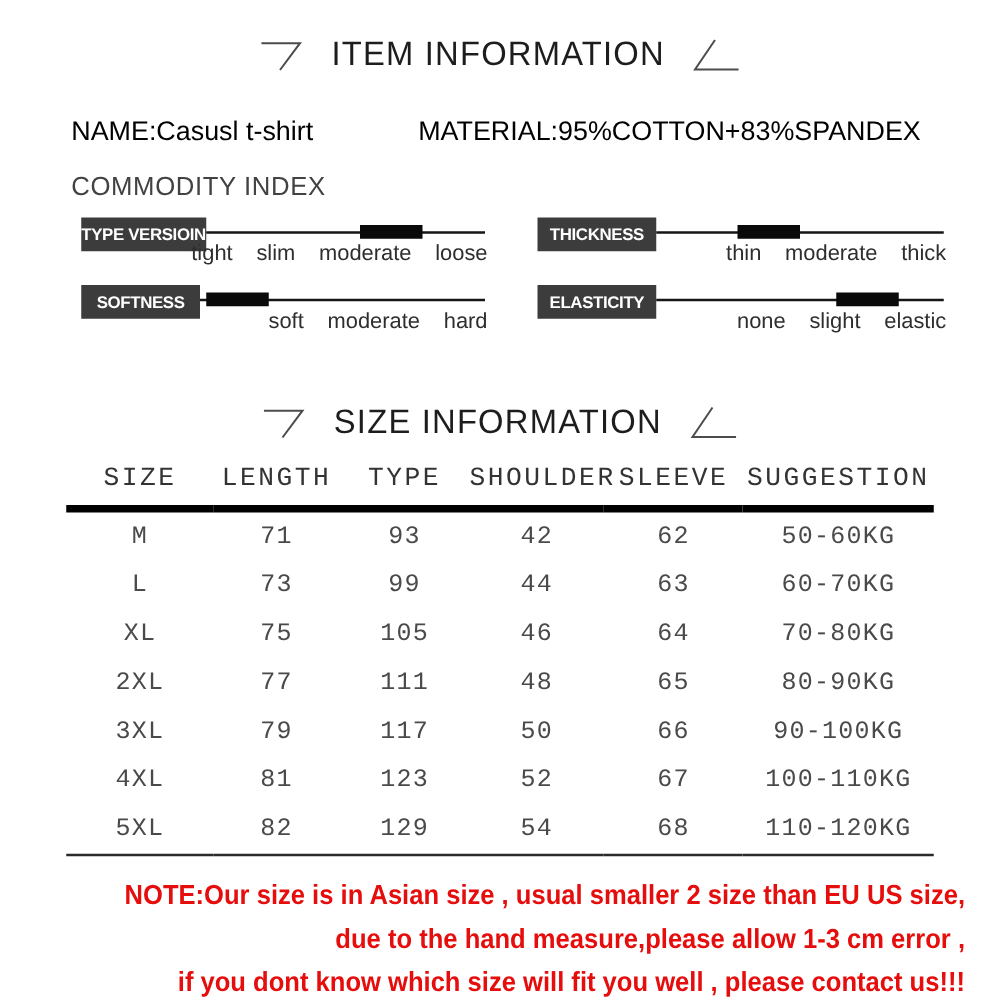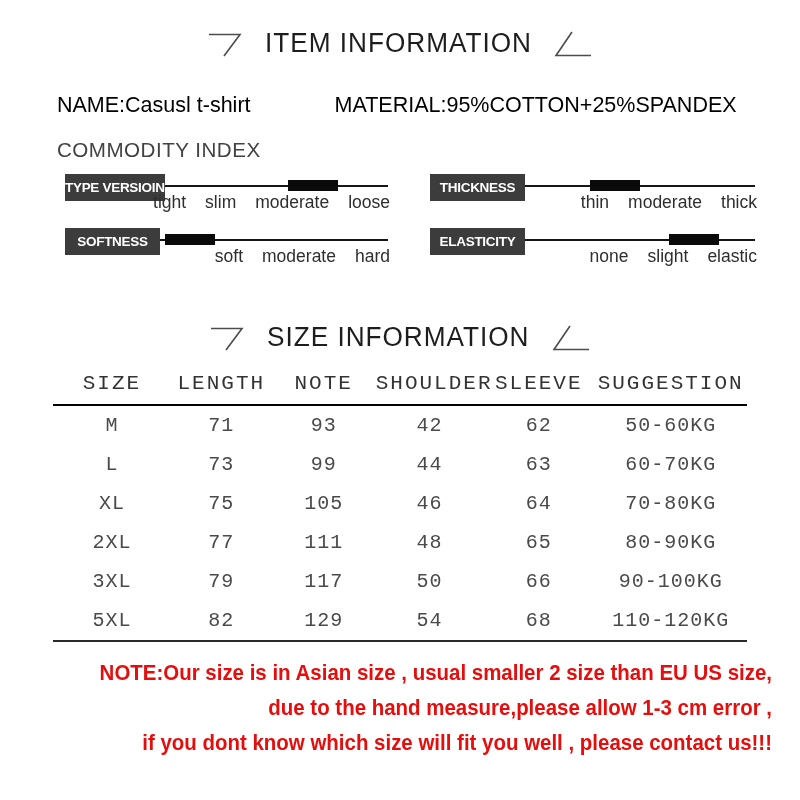--- a/index.html
+++ b/index.html
@@ -45,21 +45,21 @@
     position:absolute;top:18px;left:0;right:0;display:flex;gap:19px;
     padding-left:14px;font-size:17.5px;color:#2e2e2e;white-space:nowrap;justify-content:flex-end;
   }
   
   .size-table{
     width:694px;margin:14px auto 0;border-collapse:collapse;
     font-family:"Liberation Mono",monospace;table-layout:fixed;
   }
   .size-table th{
     font-size:21px;font-weight:400;color:#333;letter-spacing:2px;
-    text-align:center;padding:5px 0 9px;border-bottom:2px solid #000000;white-space:nowrap;
+    text-align:center;padding:5px 0 9px;border-bottom:6px solid #000000;white-space:nowrap;
   }
   .size-table td{
     font-size:20px;color:#4a4a4a;letter-spacing:1px;text-align:center;
     height:37px;white-space:nowrap;
   }
   .size-table tbody tr:last-child td{border-bottom:2px solid #2a2a2a;}
   
   .note{
     margin-top:13px;text-align:right;font-weight:700;font-size:22px;
     line-height:35px;color:var(--note-red,#e60d0d);
@@ -76,21 +76,21 @@
       <polyline points="0,4.5 31,4.5 15,26" fill="none" stroke="#4c4c4c" stroke-width="1.6"></polyline>
     </svg>
     <h1 class="sec-title">ITEM INFORMATION</h1>
     <svg class="deco" width="40" height="28" viewBox="0 0 40 28">
       <polyline points="21,2 5,25.5 40,25.5" fill="none" stroke="#4c4c4c" stroke-width="1.6"></polyline>
     </svg>
   </div>
 
   <div class="name-row">
     <span>NAME:Casusl t-shirt</span>
-    <span class="material">MATERIAL:95%COTTON+25%SPANDEX</span>
+    <span class="material">MATERIAL:95%COTTON+83%SPANDEX</span>
   </div>
 
   <div class="commodity-title">COMMODITY INDEX</div>
 
   <div class="sliders" id="sliders">
       <div class="slider">
         <div class="slabel">TYPE VERSIOIN</div>
         <div class="track">
           <div class="line"></div>
           <div class="marker" style="left: 66%;"></div>
@@ -156,21 +156,21 @@
         <col style="width:14.5%">
         <col style="width:15%">
       <col style="width:15.5%">
         <col style="width:16%">
         <col style="width:22%">
     </colgroup>
     <thead>
         <tr id="head-row">
           <th>SIZE</th>
           <th>LENGTH</th>
-          <th>NOTE</th>
+          <th>TYPE</th>
           <th>SHOULDER</th>
           <th>SLEEVE</th>
           <th>SUGGESTION</th>
         </tr>
       </thead>
     <tbody id="table-body">
         <tr>
           <td>M</td>
           <td>71</td>
           <td>93</td>
@@ -204,20 +204,28 @@
         </tr>
         <tr>
           <td>3XL</td>
           <td>79</td>
           <td>117</td>
           <td>50</td>
           <td>66</td>
           <td>90-100KG</td>
         </tr>
         <tr>
+          <td>4XL</td>
+          <td>81</td>
+          <td>123</td>
+          <td>52</td>
+          <td>67</td>
+          <td>100-110KG</td>
+        </tr>
+        <tr>
           <td>5XL</td>
           <td>82</td>
           <td>129</td>
           <td>54</td>
           <td>68</td>
           <td>110-120KG</td>
         </tr>
       </tbody>
   </table>
 

